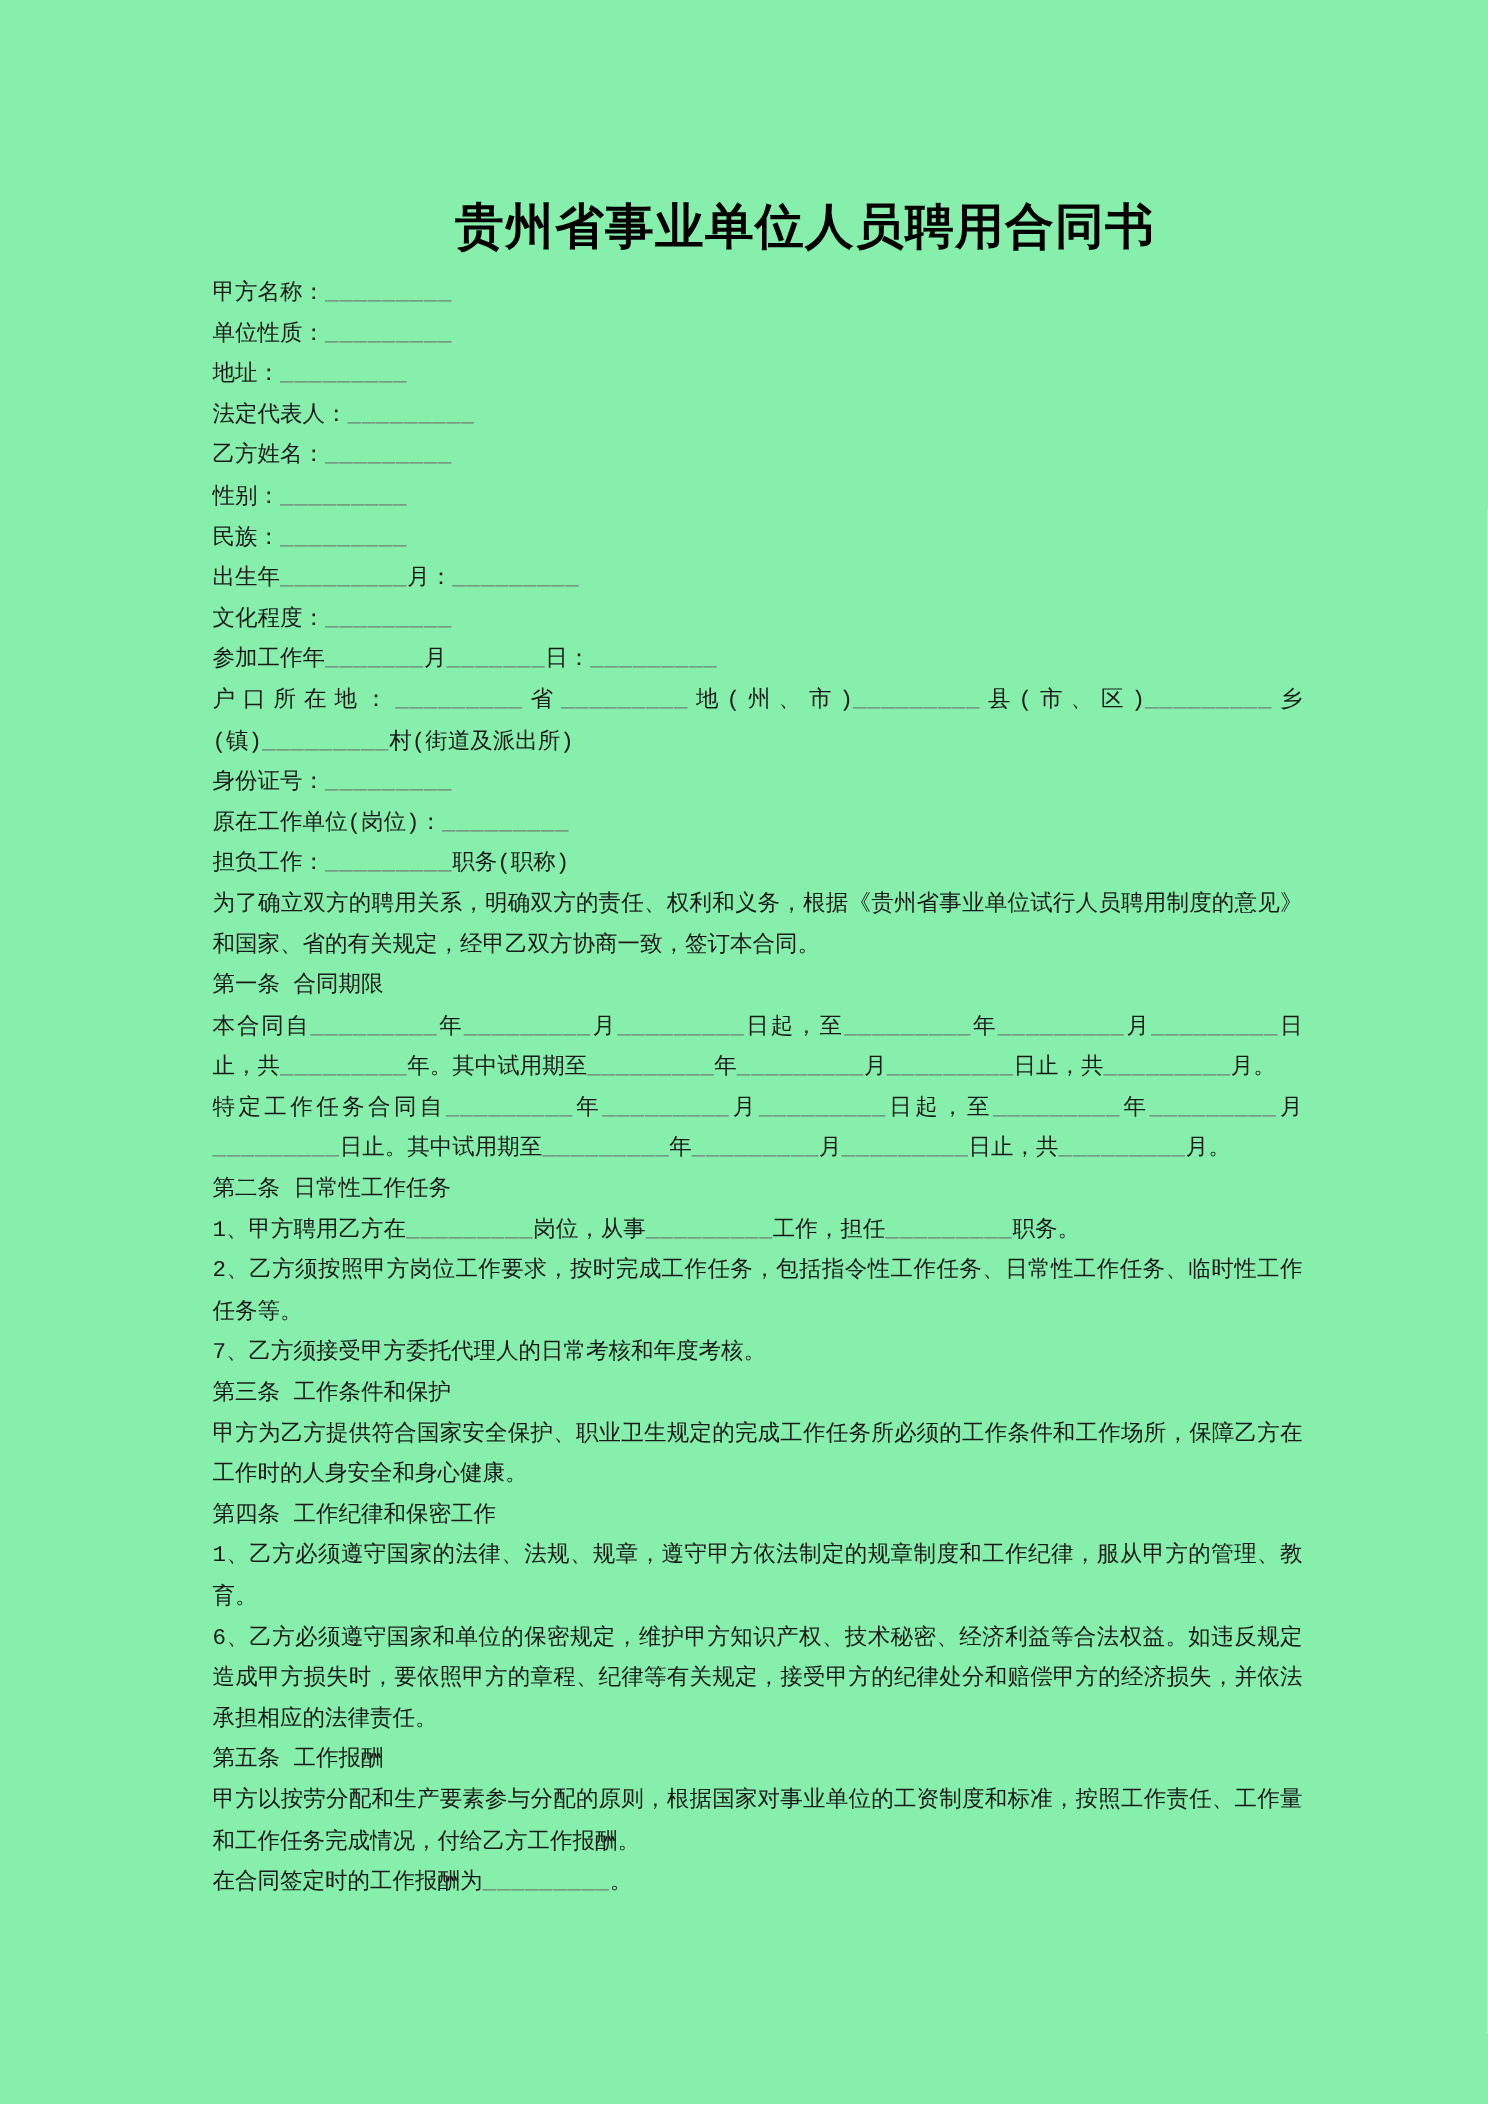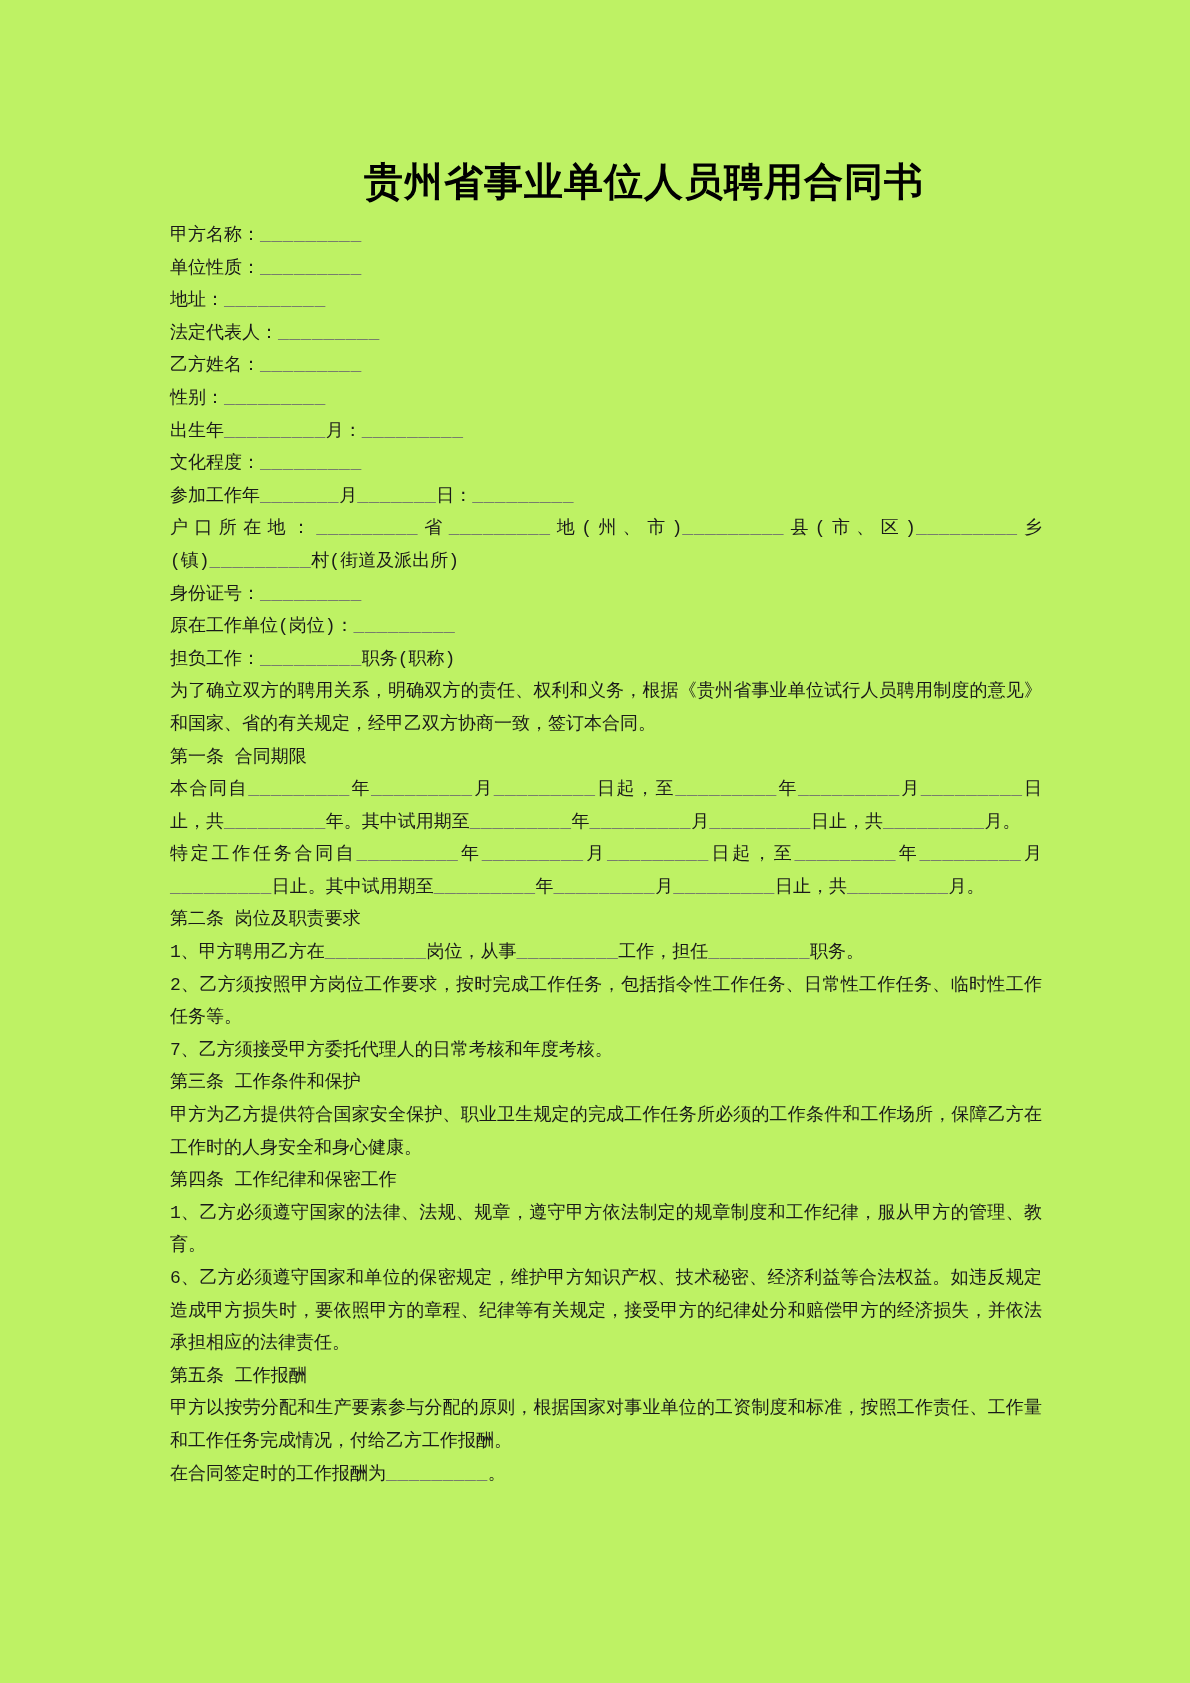--- a/index.html
+++ b/index.html
@@ -10,21 +10,21 @@
   body {
     width: 1190px;
     height: 1683px;
     overflow: hidden;
     font-family: "Liberation Serif", "DejaVu Serif", serif;
   }
   .page {
     box-sizing: border-box;
     width: 1190px;
     height: 1683px;
-    background: #bef264;
+    background: #86efac;
     padding: 158px 72px 0 170px;
   }
   .doc-title {
     margin: 0 0 13px 0;
     font-size: 39px;
     line-height: 48px;
     font-weight: bold;
     text-align: center;
     letter-spacing: 1px;
     color: #000000;
@@ -52,32 +52,33 @@
 
 <div class="page">
   <h1 class="doc-title">贵州省事业单位人员聘用合同书</h1>
   <div class="doc-body" id="paragraphs">
       <p class="para">甲方名称：<span class="blank">_________</span></p>
       <p class="para">单位性质：<span class="blank">_________</span></p>
       <p class="para">地址：<span class="blank">_________</span></p>
       <p class="para">法定代表人：<span class="blank">_________</span></p>
       <p class="para">乙方姓名：<span class="blank">_________</span></p>
       <p class="para">性别：<span class="blank">_________</span></p>
+      <p class="para">民族：<span class="blank">_________</span></p>
       <p class="para">出生年<span class="blank">_________</span>月：<span class="blank">_________</span></p>
       <p class="para">文化程度：<span class="blank">_________</span></p>
       <p class="para">参加工作年<span class="blank">_______</span>月<span class="blank">_______</span>日：<span class="blank">_________</span></p>
       <p class="para">户口所在地：<span class="blank">_________</span>省<span class="blank">_________</span>地(州、市)<span class="blank">_________</span>县(市、区)<span class="blank">_________</span>乡(镇)<span class="blank">_________</span>村(街道及派出所)</p>
       <p class="para">身份证号：<span class="blank">_________</span></p>
       <p class="para">原在工作单位(岗位)：<span class="blank">_________</span></p>
       <p class="para">担负工作：<span class="blank">_________</span>职务(职称)</p>
       <p class="para">为了确立双方的聘用关系，明确双方的责任、权利和义务，根据《贵州省事业单位试行人员聘用制度的意见》和国家、省的有关规定，经甲乙双方协商一致，签订本合同。</p>
       <p class="para">第一条 合同期限</p>
       <p class="para">本合同自<span class="blank">_________</span>年<span class="blank">_________</span>月<span class="blank">_________</span>日起，至<span class="blank">_________</span>年<span class="blank">_________</span>月<span class="blank">_________</span>日止，共<span class="blank">_________</span>年。其中试用期至<span class="blank">_________</span>年<span class="blank">_________</span>月<span class="blank">_________</span>日止，共<span class="blank">_________</span>月。</p>
       <p class="para">特定工作任务合同自<span class="blank">_________</span>年<span class="blank">_________</span>月<span class="blank">_________</span>日起，至<span class="blank">_________</span>年<span class="blank">_________</span>月<span class="blank">_________</span>日止。其中试用期至<span class="blank">_________</span>年<span class="blank">_________</span>月<span class="blank">_________</span>日止，共<span class="blank">_________</span>月。</p>
-      <p class="para">第二条 岗位及职责要求</p>
+      <p class="para">第二条 日常性工作任务</p>
       <p class="para">1、甲方聘用乙方在<span class="blank">_________</span>岗位，从事<span class="blank">_________</span>工作，担任<span class="blank">_________</span>职务。</p>
       <p class="para">2、乙方须按照甲方岗位工作要求，按时完成工作任务，包括指令性工作任务、日常性工作任务、临时性工作任务等。</p>
       <p class="para">7、乙方须接受甲方委托代理人的日常考核和年度考核。</p>
       <p class="para">第三条 工作条件和保护</p>
       <p class="para">甲方为乙方提供符合国家安全保护、职业卫生规定的完成工作任务所必须的工作条件和工作场所，保障乙方在工作时的人身安全和身心健康。</p>
       <p class="para">第四条 工作纪律和保密工作</p>
       <p class="para">1、乙方必须遵守国家的法律、法规、规章，遵守甲方依法制定的规章制度和工作纪律，服从甲方的管理、教育。</p>
       <p class="para">6、乙方必须遵守国家和单位的保密规定，维护甲方知识产权、技术秘密、经济利益等合法权益。如违反规定造成甲方损失时，要依照甲方的章程、纪律等有关规定，接受甲方的纪律处分和赔偿甲方的经济损失，并依法承担相应的法律责任。</p>
       <p class="para">第五条 工作报酬</p>
       <p class="para">甲方以按劳分配和生产要素参与分配的原则，根据国家对事业单位的工资制度和标准，按照工作责任、工作量和工作任务完成情况，付给乙方工作报酬。</p>

